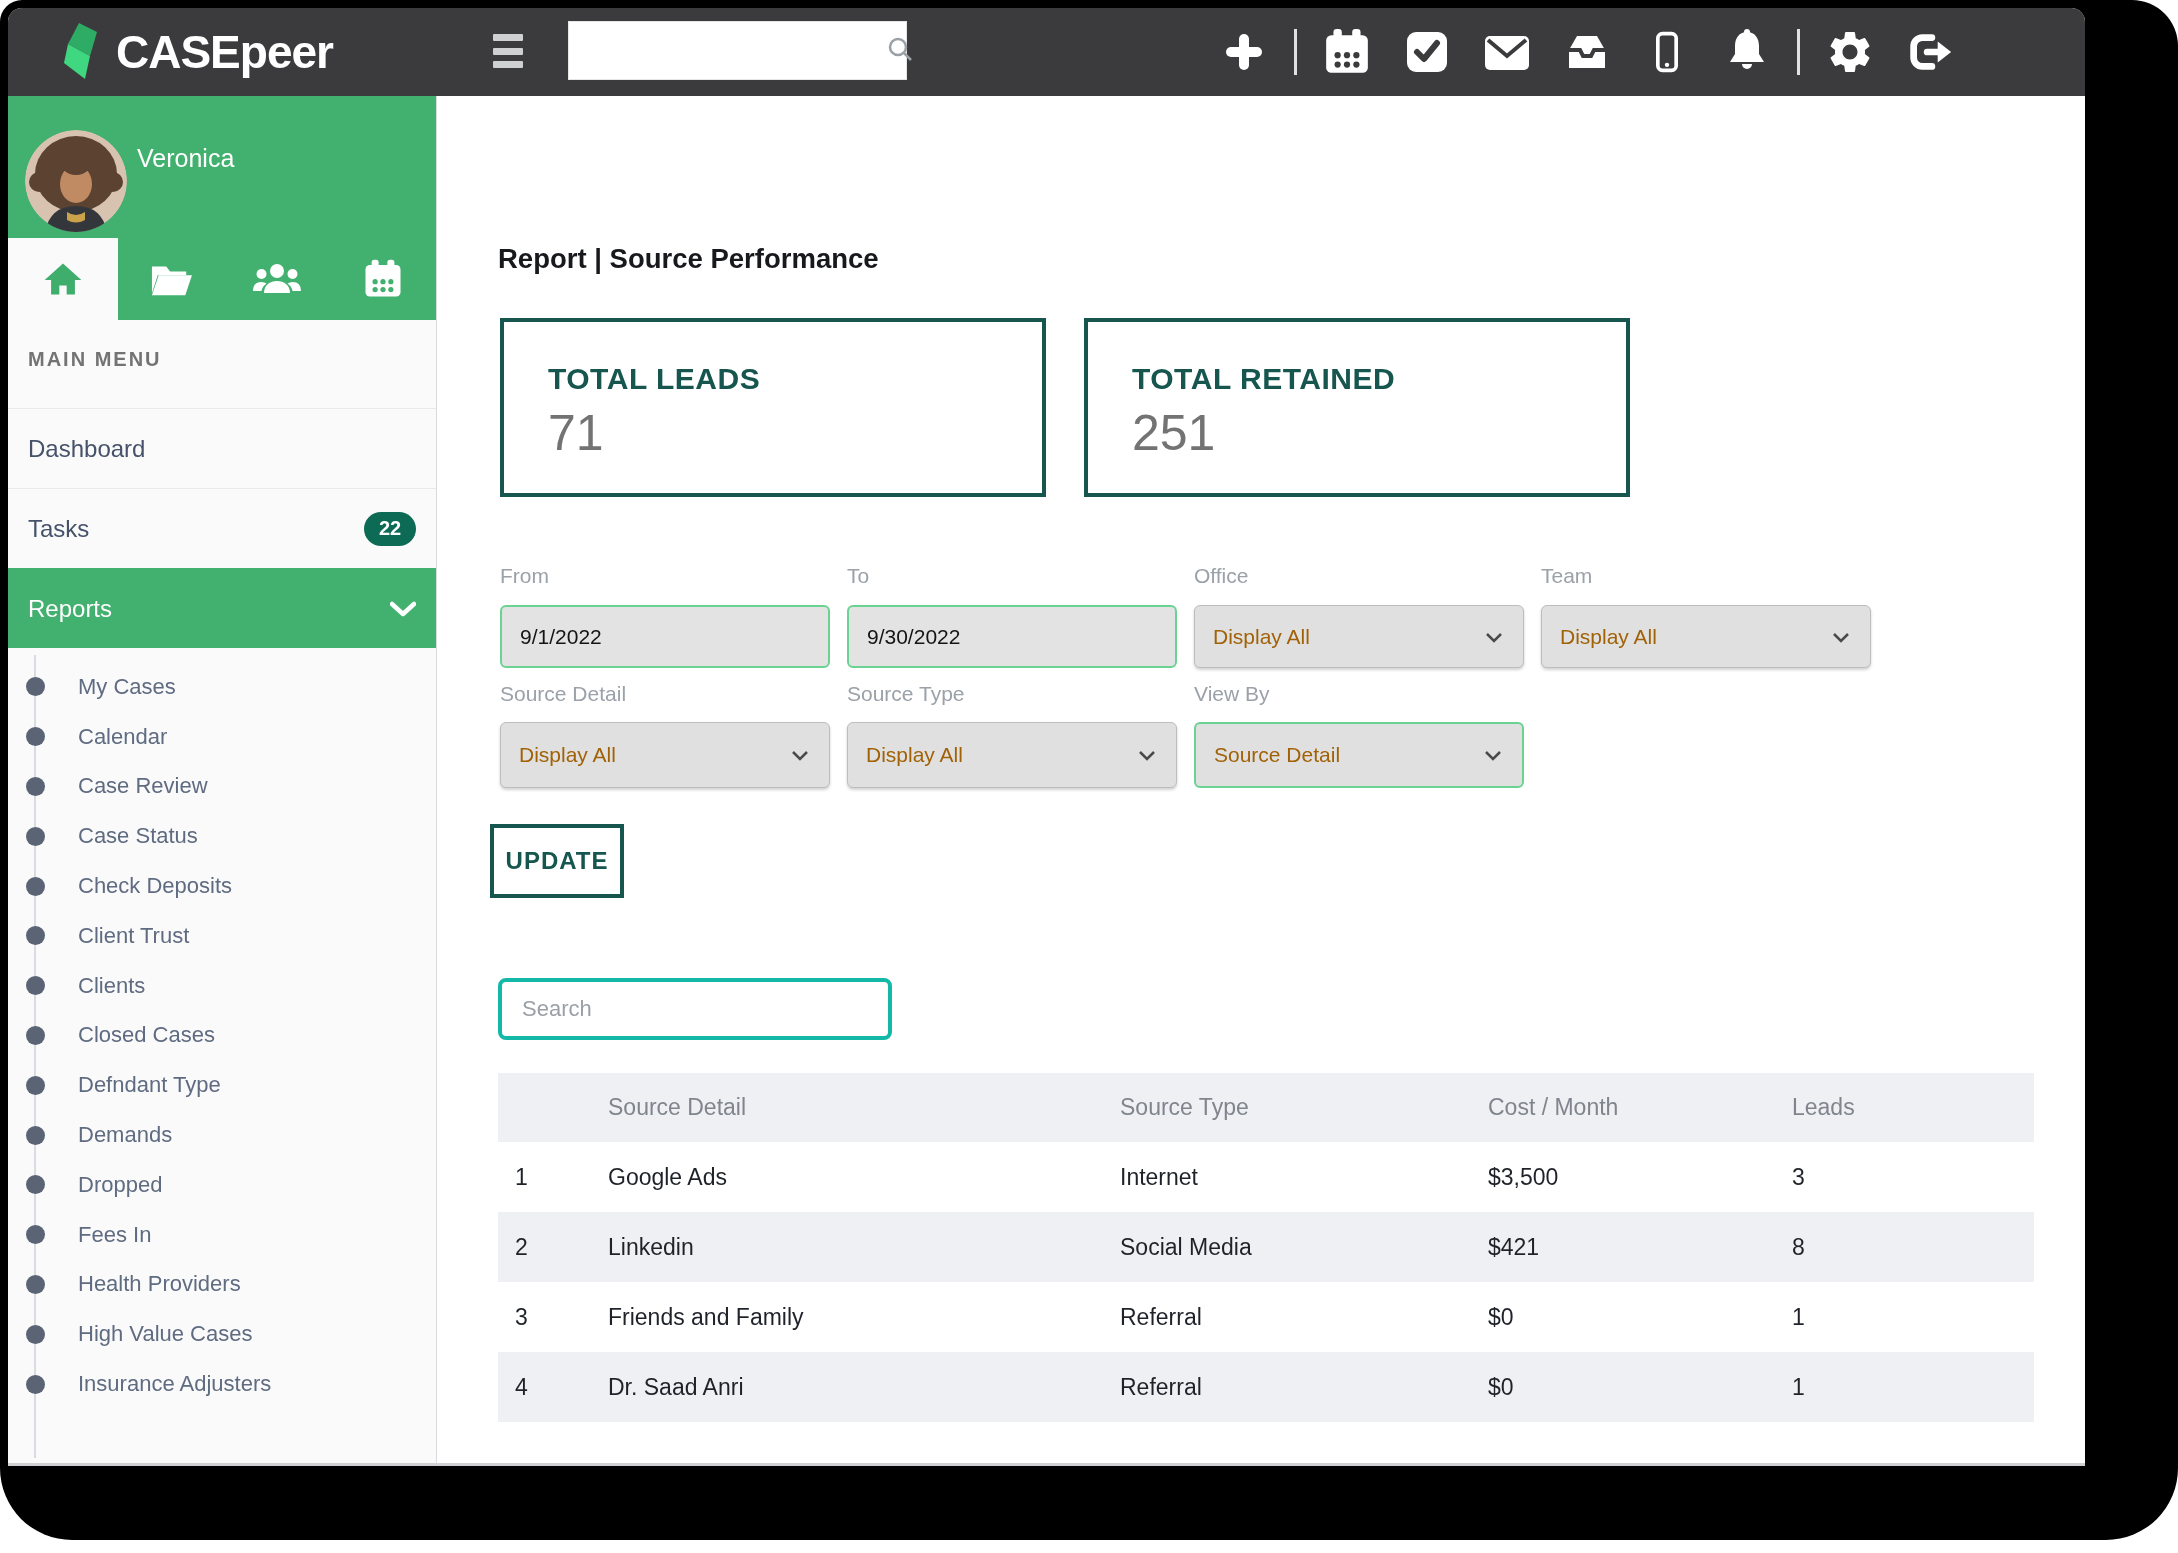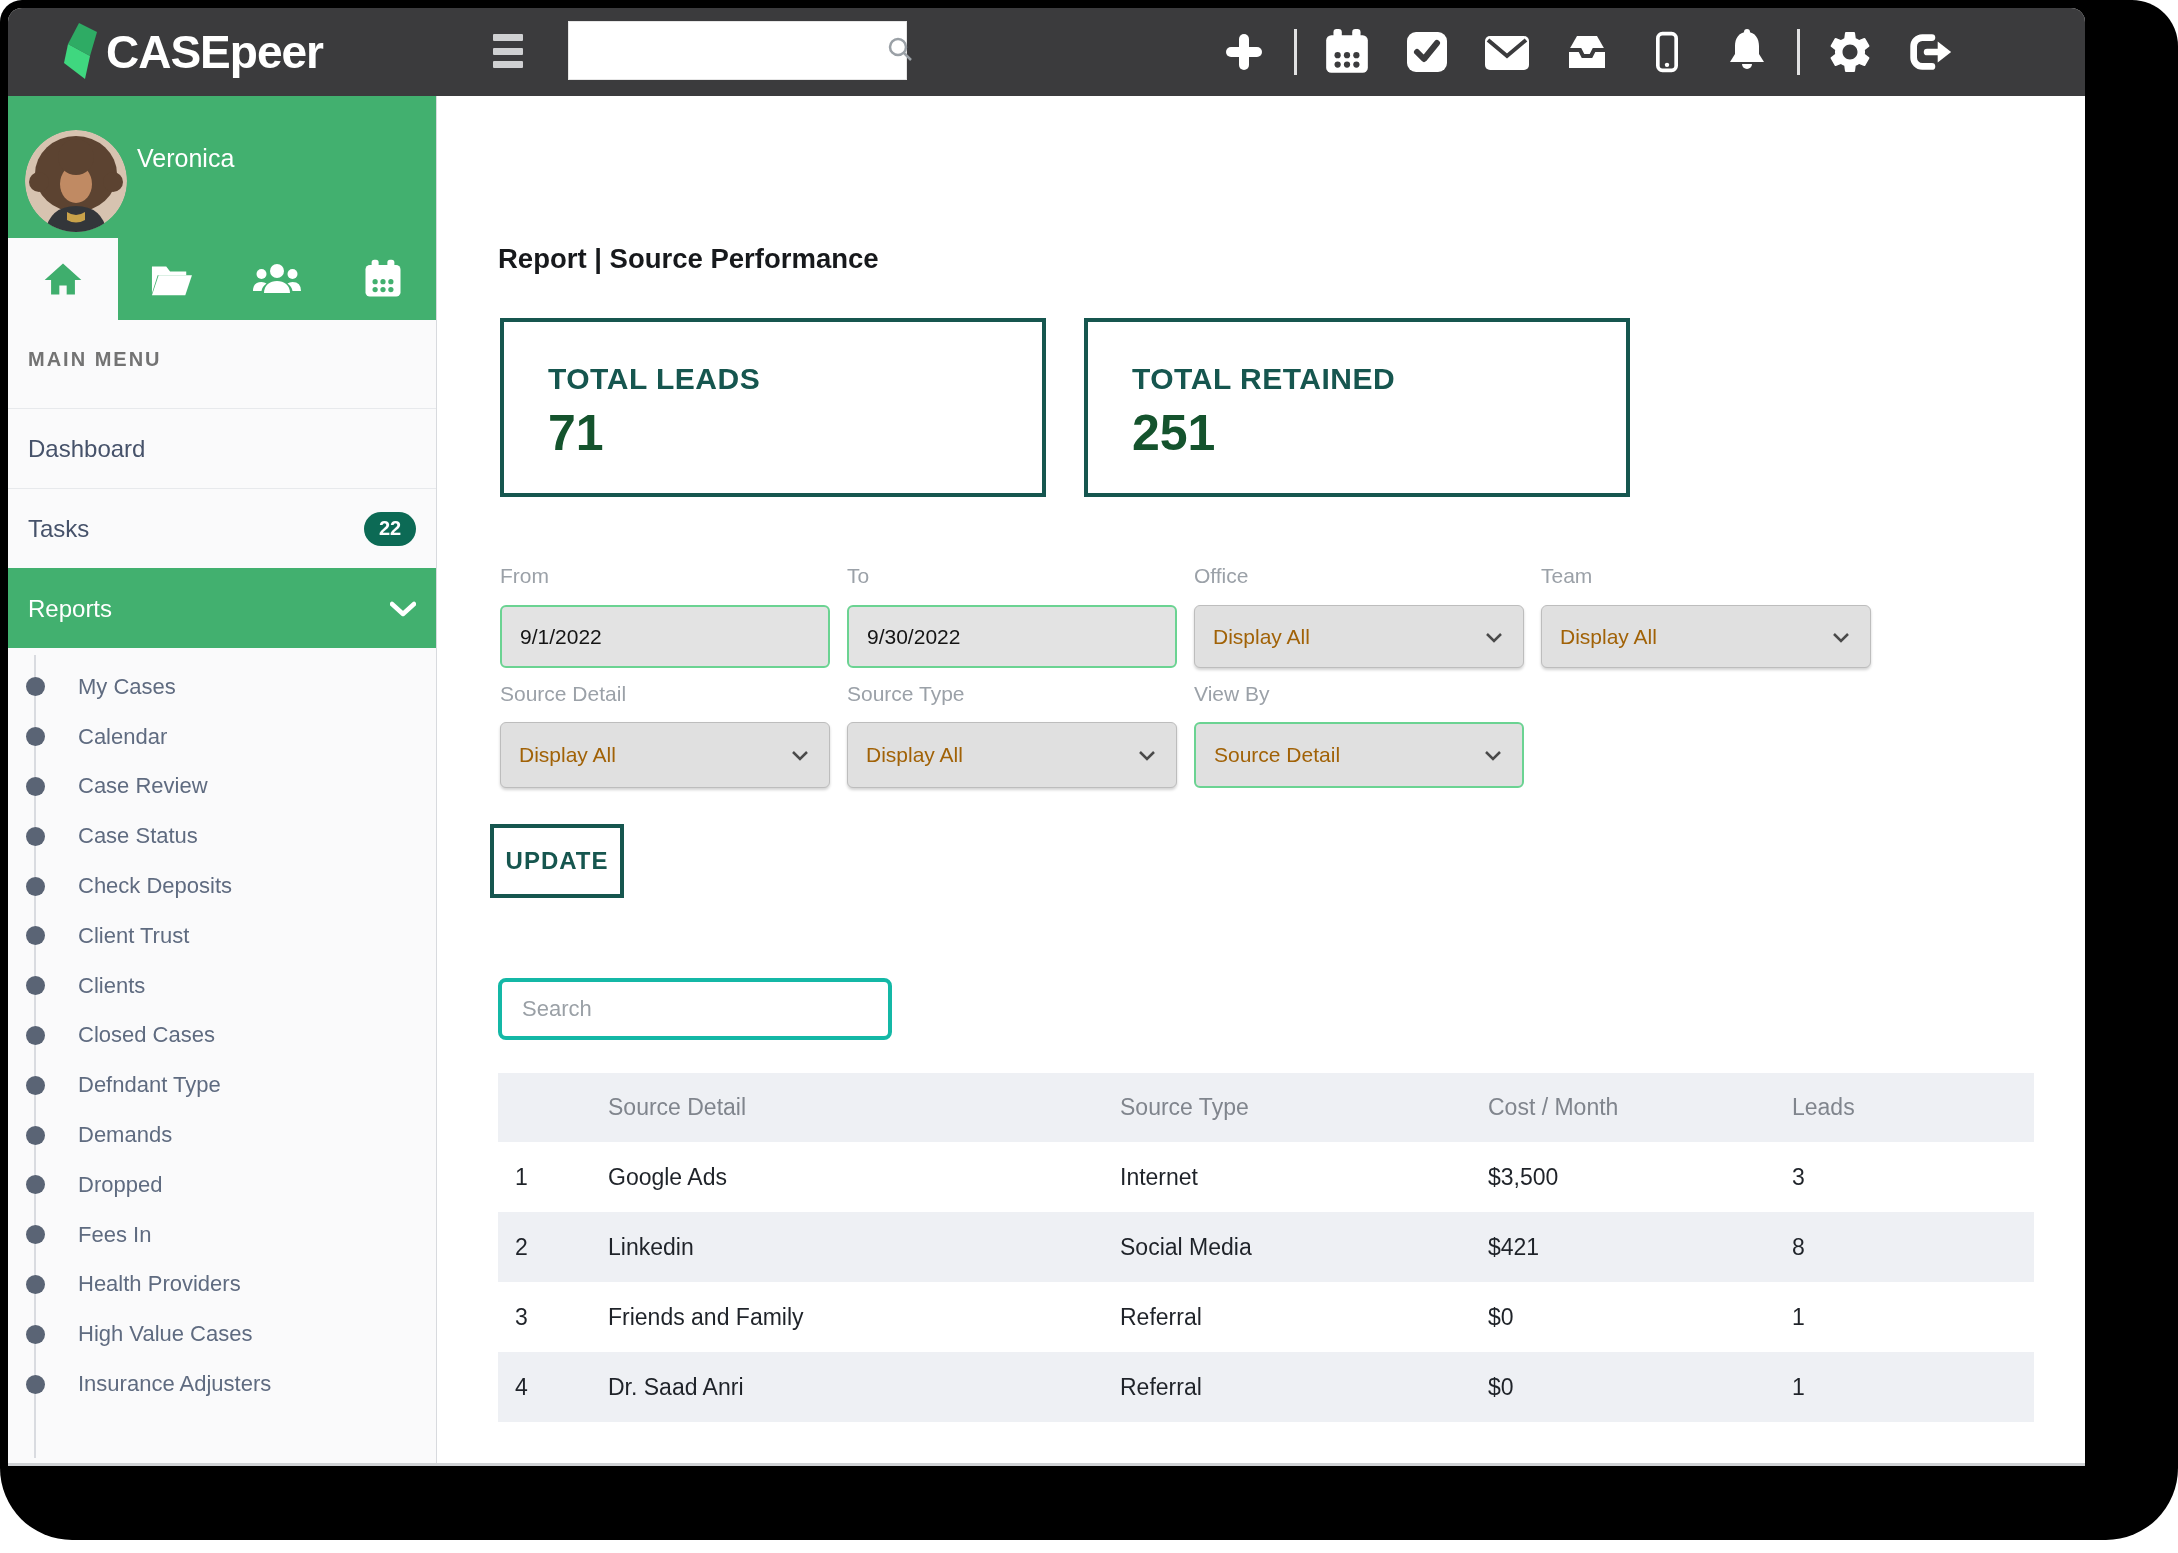--- a/index.html
+++ b/index.html
@@ -9,21 +9,21 @@
   
   .frame { position:absolute; left:0; top:0; width:2178px; height:1540px; background:#000;
            border-radius:22px 46px 72px 72px; }
 
   
   .window { position:absolute; left:8px; top:8px; width:2077px; height:1455px; background:#fff;
             border-radius:14px 14px 0 0; overflow:hidden; box-shadow:0 3px 0 #cfd1d4; }
 
   
   .topbar { position:absolute; left:0; top:0; width:100%; height:88px; background:#3b3b3d; }
-  .brand { position:absolute; left:54px; top:0; height:88px; display:flex; align-items:center; gap:4px; cursor:pointer; }
+  .brand { position:absolute; left:54px; top:0; height:88px; display:flex; align-items:center; gap:14px; cursor:pointer; }
   .brand-text { color:#fff; font-size:46px; font-weight:700; letter-spacing:-1px; }
   .hamburger { position:absolute; left:485px; top:26px; width:30px; height:34px; display:flex; flex-direction:column; justify-content:space-between; cursor:pointer; }
   .hamburger span { display:block; width:30px; height:7px; background:#cfd0d2; border-radius:1px; }
   .tb-search { position:absolute; left:560px; top:13px; width:339px; height:59px; background:#fff; border:1px solid #e6e6e6; display:flex; align-items:center; }
   .tb-search input { flex:1; height:100%; border:none; outline:none; background:transparent; font-size:22px; padding:0 14px; font-family:inherit; color:#333; }
   .tb-search .mag { margin-right:14px; }
   .tb-icons { position:absolute; left:1196px; top:0; height:88px; display:flex; align-items:center; }
   .tb-icon { width:50px; height:50px; display:flex; align-items:center; justify-content:center; cursor:pointer; margin:0 15px; }
   .tb-divider { width:3px; height:46px; background:rgba(255,255,255,.85); margin:0 10px; }
 
@@ -44,21 +44,21 @@
   .sb-line { position:absolute; left:26px; top:559px; width:2px; height:803px; background:#d9dbe0; }
   .sb-sub { height:49.8px; display:flex; align-items:center; font-size:22px; color:#5f6b80; cursor:pointer; position:relative; padding-left:70px; }
   .sb-sub .dot { position:absolute; left:18px; width:19px; height:19px; border-radius:50%; background:#5a6475; }
 
   
   .main { position:absolute; left:430px; top:88px; width:1647px; height:1367px; background:#fff; }
   .page-title { position:absolute; left:60px; top:147px; font-size:27.5px; font-weight:700; color:#17191c; }
   .stat-box { position:absolute; top:222px; width:546px; height:179px; border:4px solid #16564f; background:#fff; padding:40px 0 0 44px; }
   .stat-box.b1 { left:62px; } .stat-box.b2 { left:646px; }
   .stat-label { font-size:30px; font-weight:700; color:#16564f; letter-spacing:.5px; }
-  .stat-value { font-size:50px; font-weight:700; color:#14532d; margin-top:8px; }
+  .stat-value { font-size:50px; font-weight:400; color:#737373; margin-top:8px; }
 
   .flabel { position:absolute; font-size:21px; color:#9ba1a8; }
   .finput, .fselect { position:absolute; width:330px; height:63px; border-radius:6px; font-size:21px; }
   .finput { background:#e3e3e3; border:2px solid #6bd392; color:#141414; padding-left:18px; font-family:inherit; outline:none; }
   .fselect { background:#e0e0e0; border:1px solid #bdbdbd; box-shadow:0 2px 3px rgba(0,0,0,.18); color:#a16207; display:flex; align-items:center; padding-left:18px; cursor:pointer; position:absolute; }
   .fselect.green { border:2px solid #6bd392; box-shadow:none; }
   .fselect .chev { position:absolute; right:20px; top:50%; transform:translateY(-50%); }
   .row1 { top:509px; } .row2 { top:626px; height:66px; }
   .c1 { left:62px; } .c2 { left:409px; } .c3 { left:756px; } .c4 { left:1103px; }
   .lrow1 { top:468px; } .lrow2 { top:586px; }

